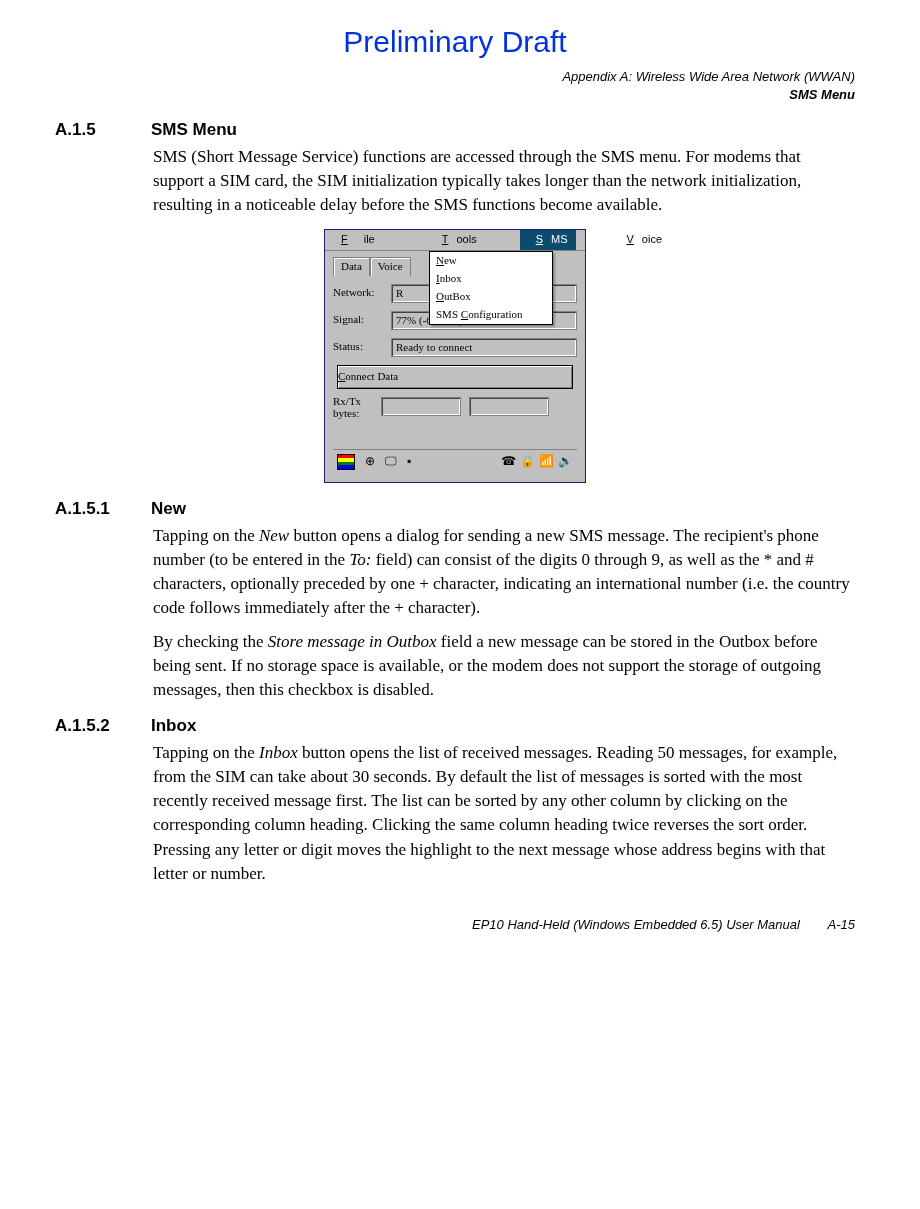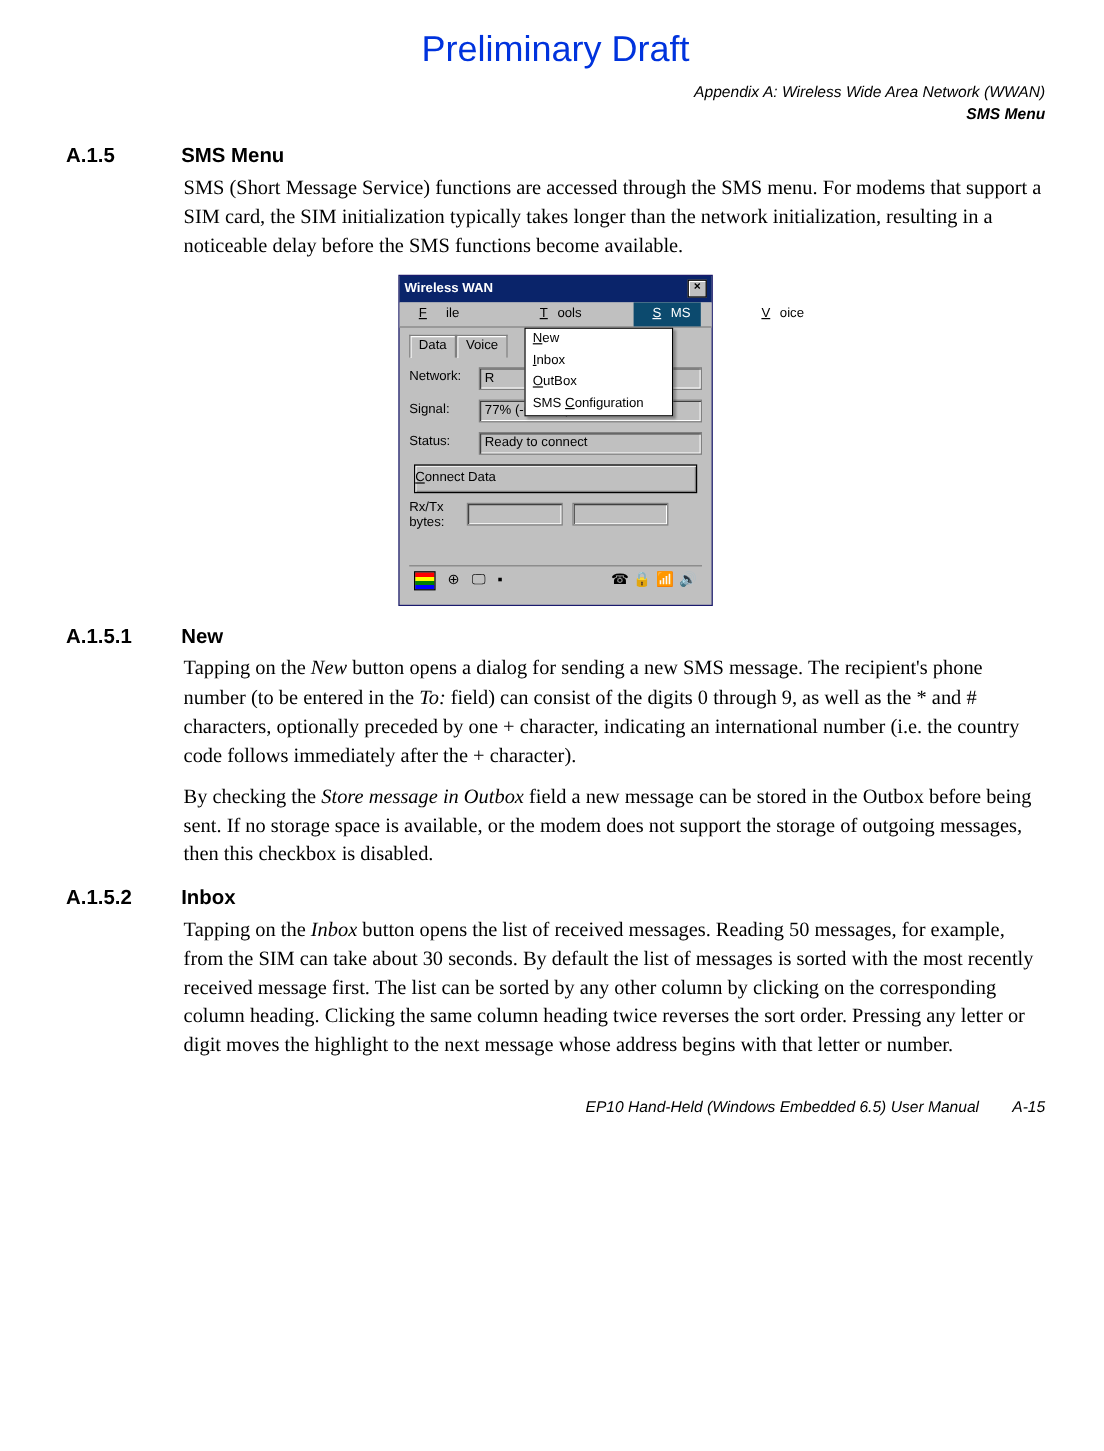--- a/index.html
+++ b/index.html
@@ -6,21 +6,21 @@
     margin: 0;
     padding: 0;
     font-family: Georgia, 'Times New Roman', serif;
     font-size: 16px;
     line-height: 1.45;
     color: #000;
     background: #fff;
     width: 920px;
   }
   .page {
-    padding: 20px 49px 30px 55px;
+    padding: 20px 65px 30px 55px;
   }
   .prelim {
     text-align: center;
     font-family: Arial, sans-serif;
     font-size: 30px;
     color: #0033dd;
     margin-bottom: 4px;
   }
   .hdr-right {
     text-align: right;
@@ -99,20 +99,21 @@
     padding:2px 8px;
   }
   .menubar .sel {
     background:#0c4a6e;
     color:#fff;
   }
   .u { text-decoration: underline; }
   .content {
     padding:6px 8px 8px 8px;
     position:relative;
+    font-family:Liberation Serif, serif;
   }
   .tabrow { display:flex; gap:0; margin-bottom:2px;}
   .tab {
     background:#c0c0c0;
     border:1px solid #808080;
     border-bottom:none;
     padding:1px 7px;
     font-size:11px;
     box-shadow: inset 1px 1px 0 #fff;
   }
@@ -199,24 +200,20 @@
   </div>
 
   <div class="sec-row">
     <div class="sec-num">A.1.5</div>
     <div class="sec-title">SMS Menu</div>
   </div>
   <p class="body-text">SMS (Short Message Service) functions are accessed through the SMS menu. For modems that support a SIM card, the SIM initialization typically takes longer than the network initialization, resulting in a noticeable delay before the SMS functions become available.</p>
 
   <div class="fig-wrap">
     <div class="wwan-window">
-      <div class="titlebar">
-        <span>Wireless WAN</span>
-        <span class="close-box">×</span>
-      </div>
       <div class="menubar">
         <span><span class="u">F</span><span>ile</span></span>
         <span><span class="u">T</span>ools</span>
         <span class="sel"><span class="u">S</span>MS</span>
         <span><span class="u">V</span>oice</span>
       </div>
       <div class="content">
         <div class="tabrow">
           <div class="tab">Data</div>
           <div class="tab">Voice</div>

